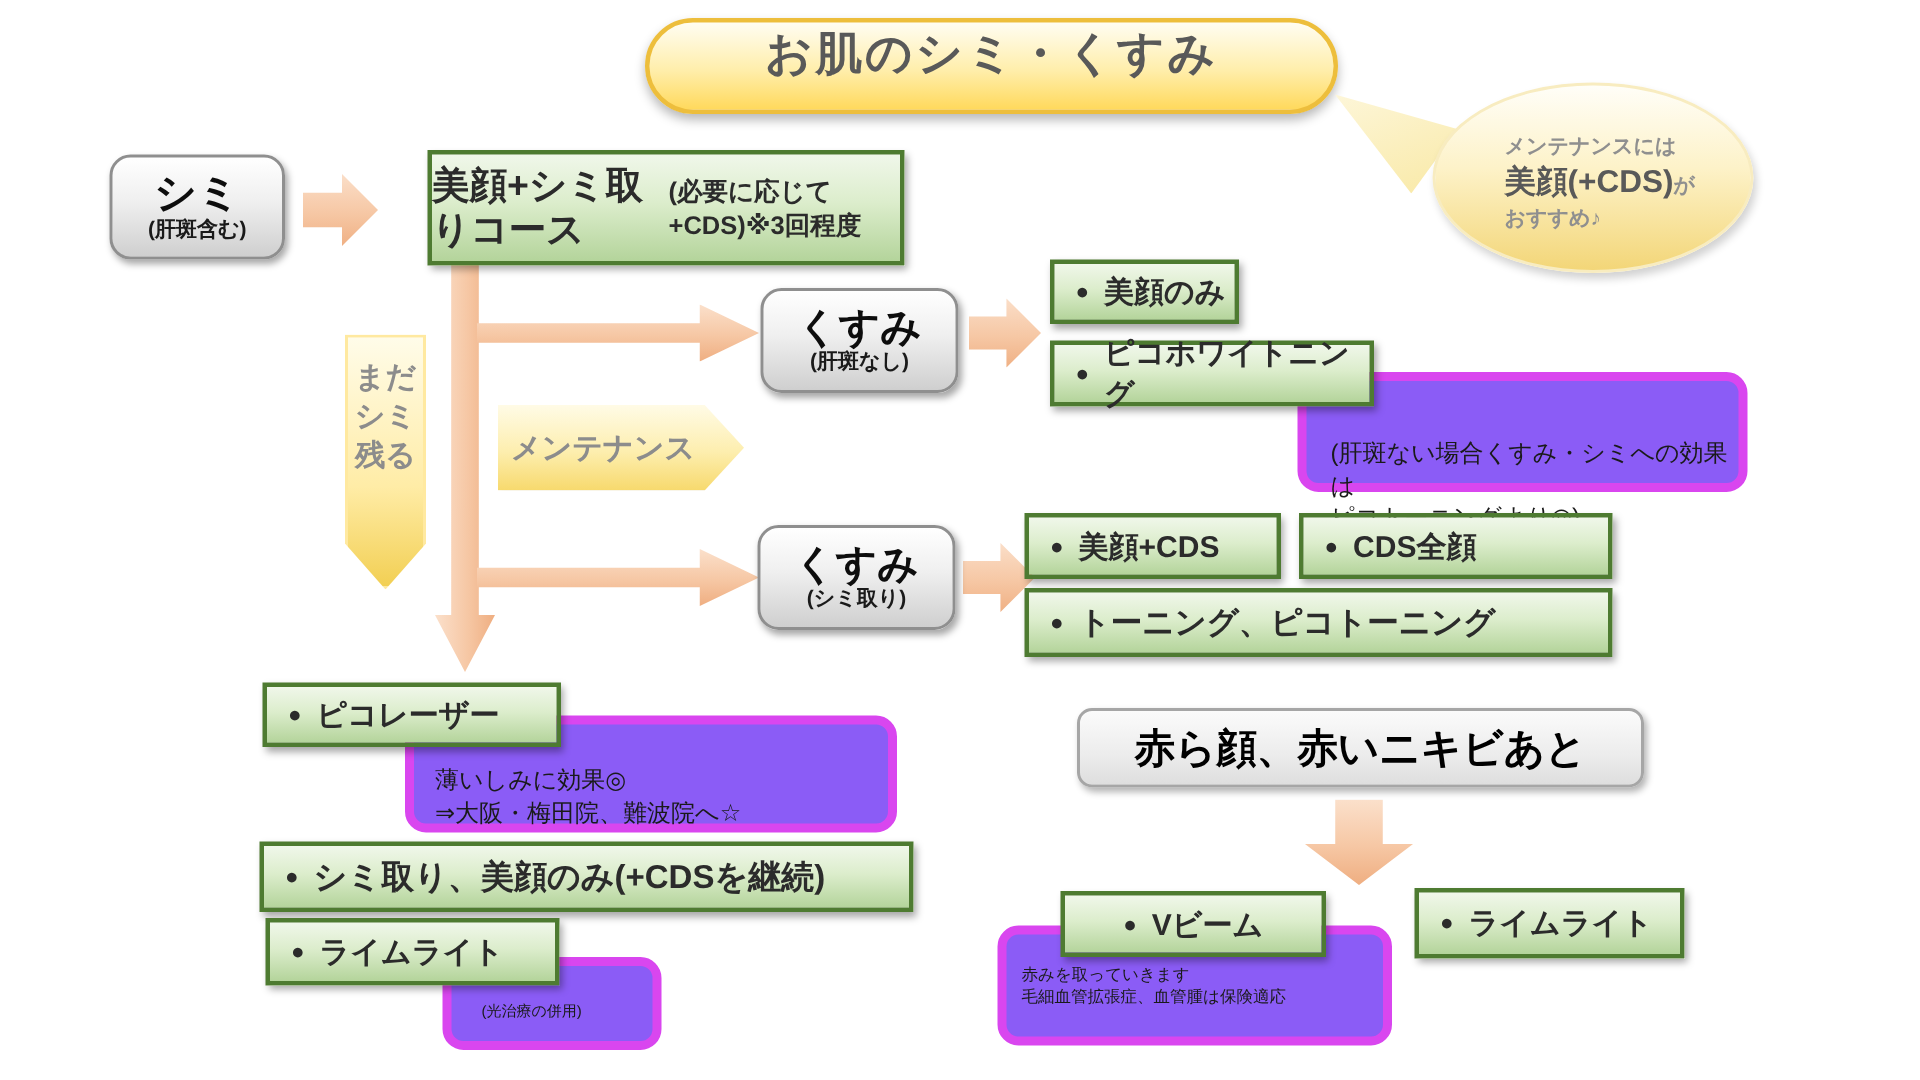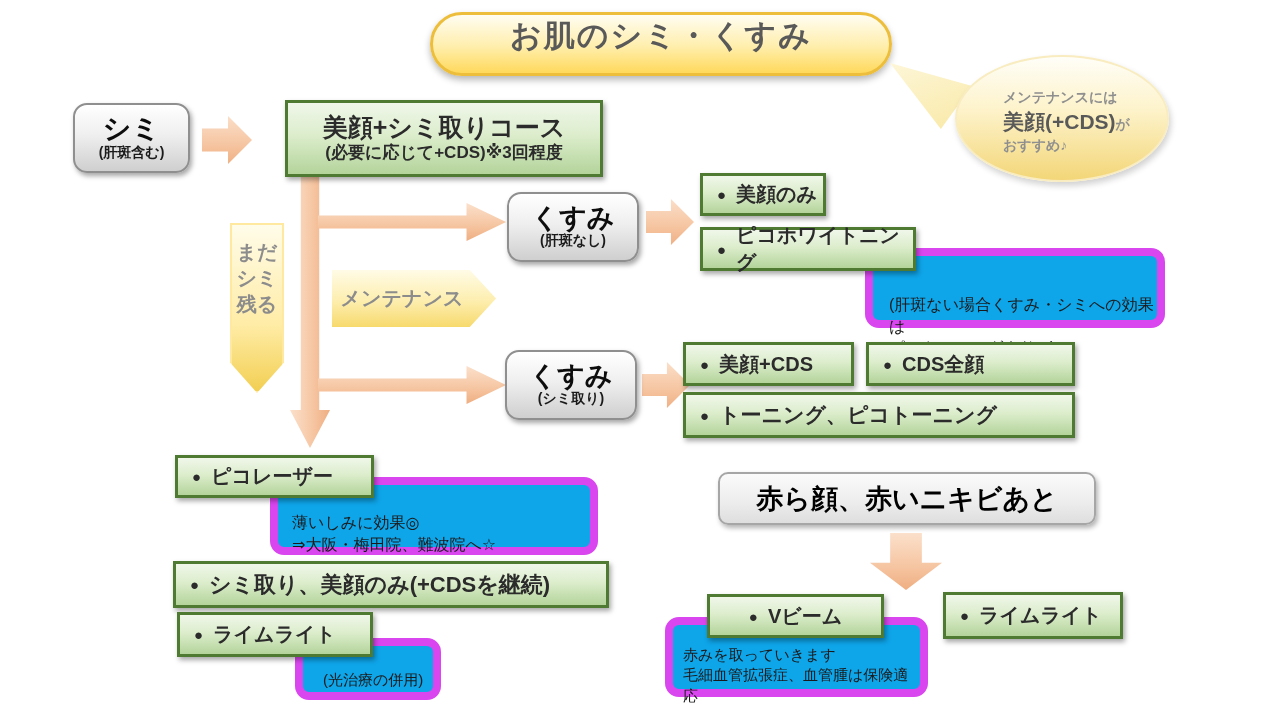--- a/index.html
+++ b/index.html
@@ -54,28 +54,28 @@
   
   .green-box{
     background:linear-gradient(180deg,#f0f7ea 0%,#dcedcc 45%,#b4d49b 100%);
     border:3px solid #4e7b31;
     box-shadow:2px 3px 5px rgba(0,0,0,.35);
     display:flex; align-items:center;
     font-weight:bold; color:#2b2b2b; z-index:2;
     padding-left:14px;
   }
   .green-box .blt{ font-size:15px; margin-right:10px; color:#2b2b2b; }
-  .green-center{ flex-direction:column; justify-content:center; padding-left:0; }
+  .green-center{ flex-direction:row; padding-left:0; }
   .gb-20{ font-size:20px; } .gb-21{ font-size:21px; } .gb-22{ font-size:22px; }
   .course-title{ font-size:25px; font-weight:bold; color:#2b2b2b; line-height:1.15; }
   .course-sub{ font-size:17px; font-weight:bold; color:#2b2b2b; }
 
   
   .note-box{
-    background:#0ea5e9; border:8px solid #d946ef; border-radius:14px;
+    background:#8b5cf6; border:6px solid #d946ef; border-radius:14px;
     z-index:1; color:#1a1a1a; font-size:16px; line-height:1.35;
   }
 
   
   .peach{ background:linear-gradient(180deg,#fbe0cb 0%,#f6c7a4 55%,#efae81 100%);
           filter:drop-shadow(1px 2px 2px rgba(110,70,40,.45)); z-index:0; }
   .peach-v{ background:linear-gradient(90deg,#fbe0cb 0%,#f6c7a4 55%,#efae81 100%);
           filter:drop-shadow(2px 1px 2px rgba(110,70,40,.4)); z-index:0; }
   .arr-r-sm{ clip-path:polygon(0 28%,52% 28%,52% 4%,100% 50%,52% 96%,52% 72%,0 72%); }
   .arr-r-branch{ clip-path:polygon(0 33%,79% 33%,79% 0,100% 50%,79% 100%,79% 67%,0 67%); }
@@ -195,30 +195,30 @@
     <div>⇒大阪・梅田院、難波院へ☆</div>
   </div>
   <div class="abs green-box gb-22" style="left:173px;top:561px;width:436px;height:47px;">
     <span class="blt">●</span>
     <span>シミ取り、美顔のみ(+CDSを継続)</span>
   </div>
   <div class="abs green-box gb-20" style="left:177px;top:612px;width:196px;height:45px;">
     <span class="blt">●</span>
     <span>ライムライト</span>
   </div>
-  <div class="abs note-box" style="left:295px;top:638px;width:146px;height:62px;padding:24px 0 0 20px;font-size:15px;">
+  <div class="abs note-box" style="left:295px;top:638px;width:146px;height:62px;padding:24px 0 0 20px;font-size:10px;">
     <div>(光治療の併用)</div>
   </div>
 
   <div class="abs gray-head" style="left:718px;top:472px;width:378px;height:53px;">
     <span>赤ら顔、赤いニキビあと</span>
   </div>
   <div class="abs peach arr-d" style="left:870px;top:533px;width:72px;height:57px;"></div>
 
-  <div class="abs note-box" style="left:665px;top:617px;width:263px;height:80px;padding:20px 0 0 10px;font-size:15px;">
+  <div class="abs note-box" style="left:665px;top:617px;width:263px;height:80px;padding:20px 0 0 10px;font-size:11px;">
     <div>赤みを取っていきます</div>
     <div>毛細血管拡張症、血管腫は保険適応</div>
   </div>
   <div class="abs green-box gb-20" style="left:707px;top:594px;width:177px;height:44px;justify-content:center;padding-left:0;">
     <span class="blt">●</span>
     <span>Vビーム</span>
   </div>
   <div class="abs green-box gb-20" style="left:943px;top:592px;width:180px;height:47px;">
     <span class="blt">●</span>
     <span>ライムライト</span>

